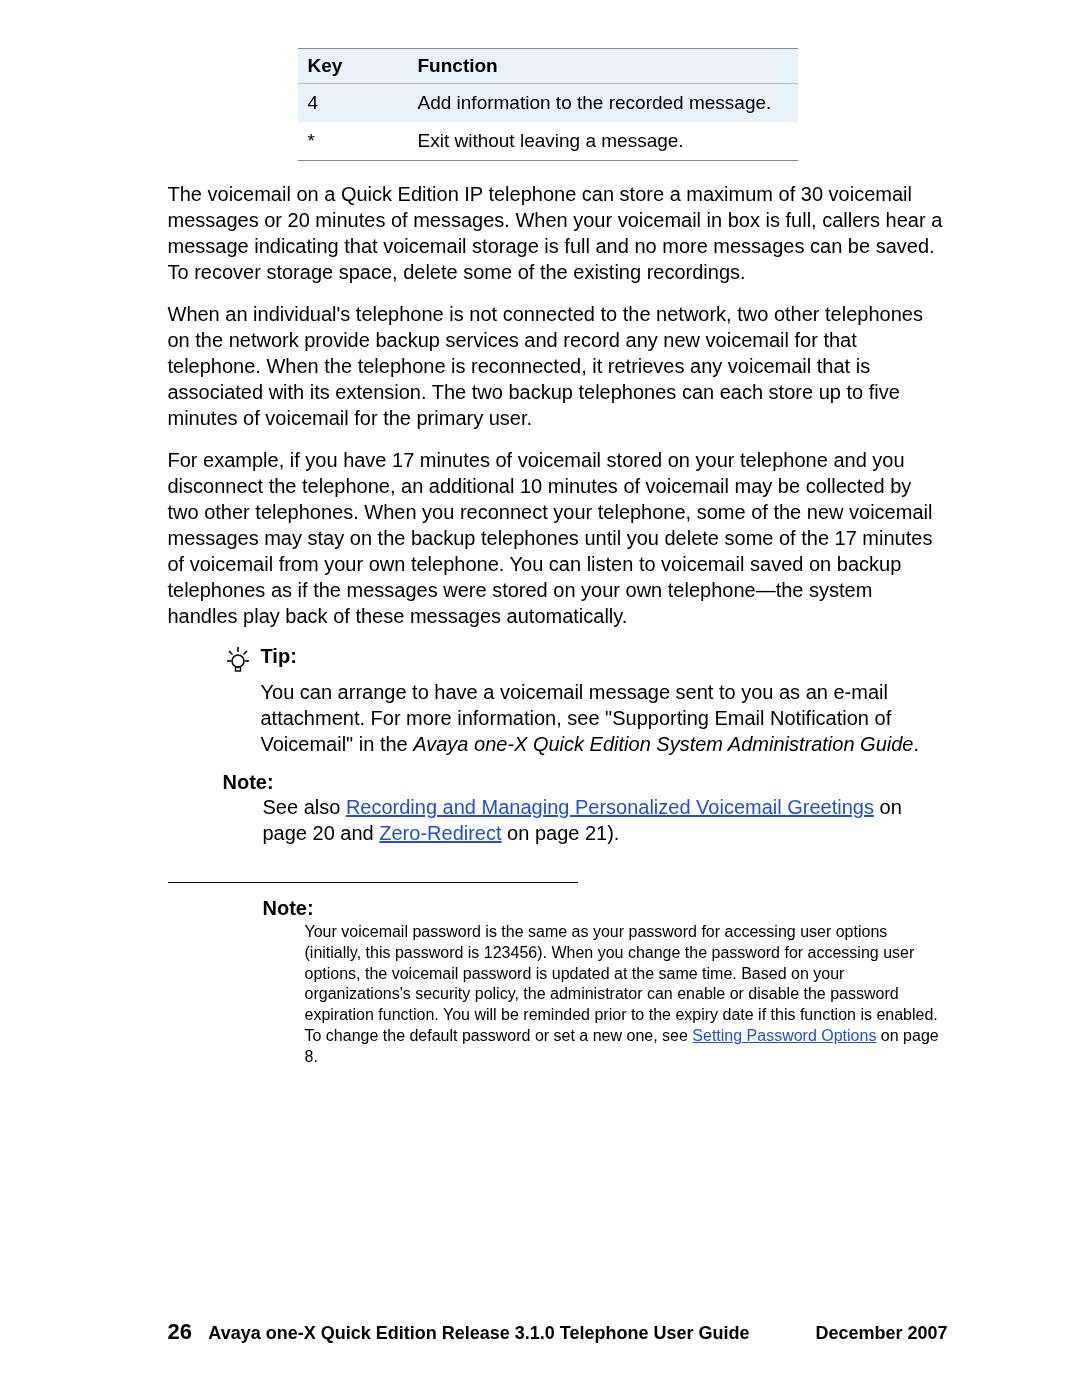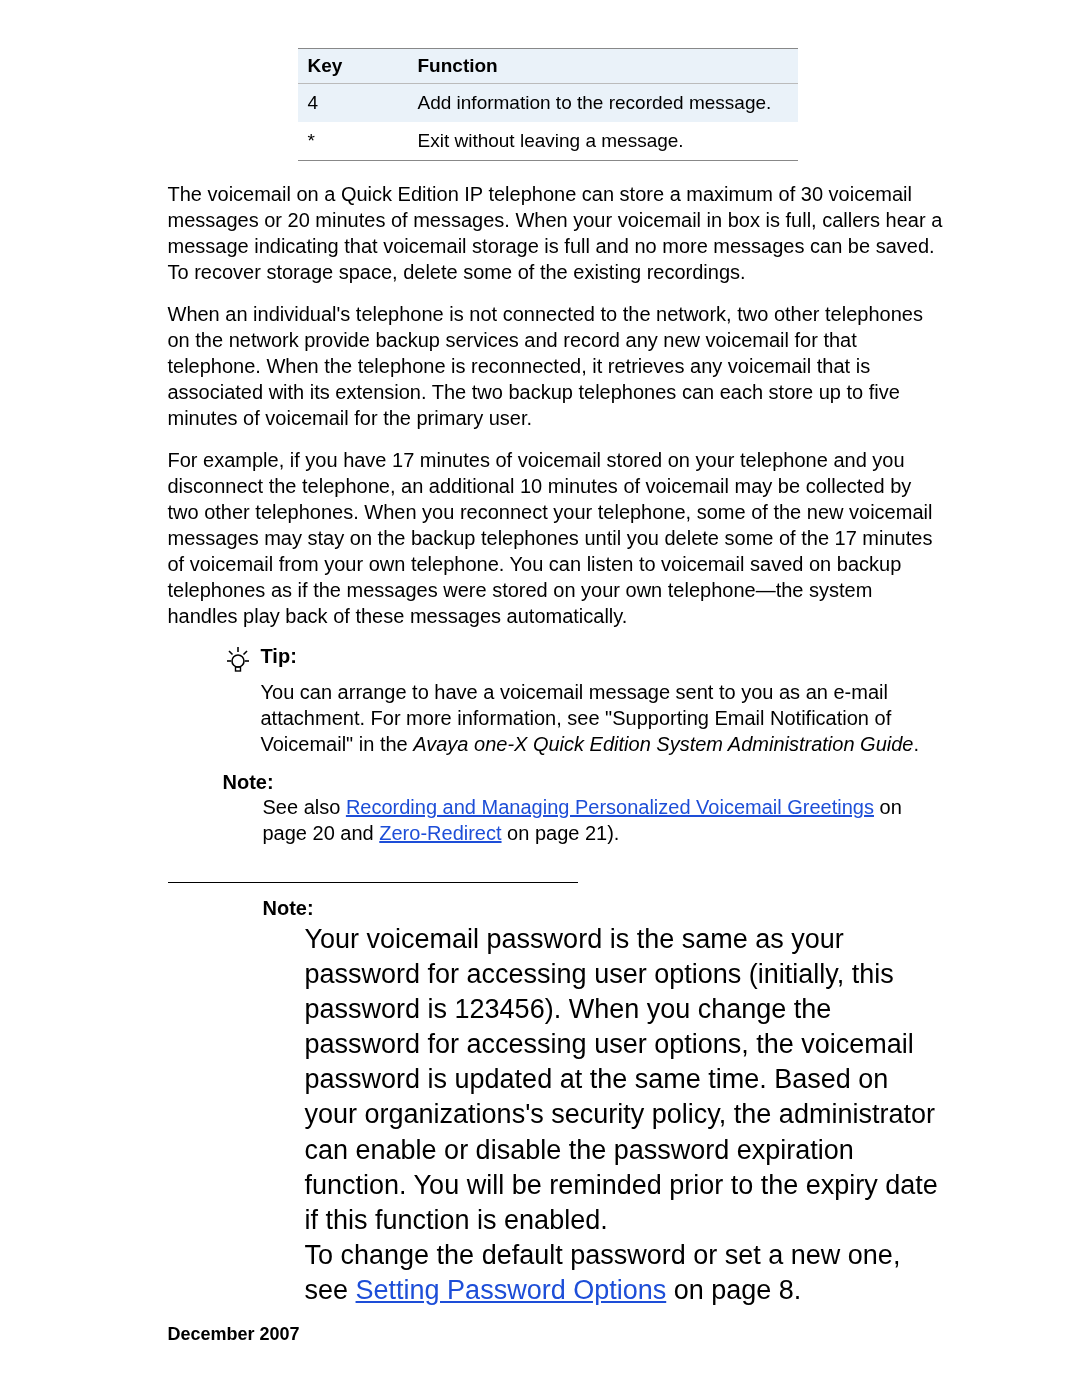--- a/index.html
+++ b/index.html
@@ -68,21 +68,21 @@
   .note-body-inline {
     font-size: 20px;
     line-height: 1.3;
     margin-left: 40px;
   }
   .note-block-2 {
     margin: 6px 0 0 95px;
   }
   .note-label-2 { font-weight: bold; font-size: 20px; }
   .note-body-2 {
-    font-size: 27px;
+    font-size: 16px;
     line-height: 1.3;
     margin-left: 42px;
     margin-top: 2px;
   }
   .hr-sep {
     border: none;
     border-top: 1.5px solid #000;
     width: 410px;
     margin: 36px 0 14px 0;
   }
@@ -170,16 +170,20 @@
 
   <div class="note-block-2">
     <div class="note-label-2">Note:</div>
     <div class="note-body-2">
       <span>Your voicemail password is the same as your password for accessing user options (initially, this password is 123456). When you change the password for accessing user options, the voicemail password is updated at the same time. Based on your organizations's security policy, the administrator can enable or disable the password expiration function. You will be reminded prior to the expiry date if this function is enabled.</span><br>
       <span>To change the default password or set a new one, see </span><a class="link">Setting Password Options</a><span> on page 8.</span>
     </div>
   </div>
 
   <div class="footer">
+    <div class="footer-left">
+      <span class="page-num">26</span>
+      <span>Avaya one-X Quick Edition Release 3.1.0 Telephone User Guide</span>
+    </div>
     <div class="footer-right">December 2007</div>
   </div>
 
 </div>
 
 </body></html>

